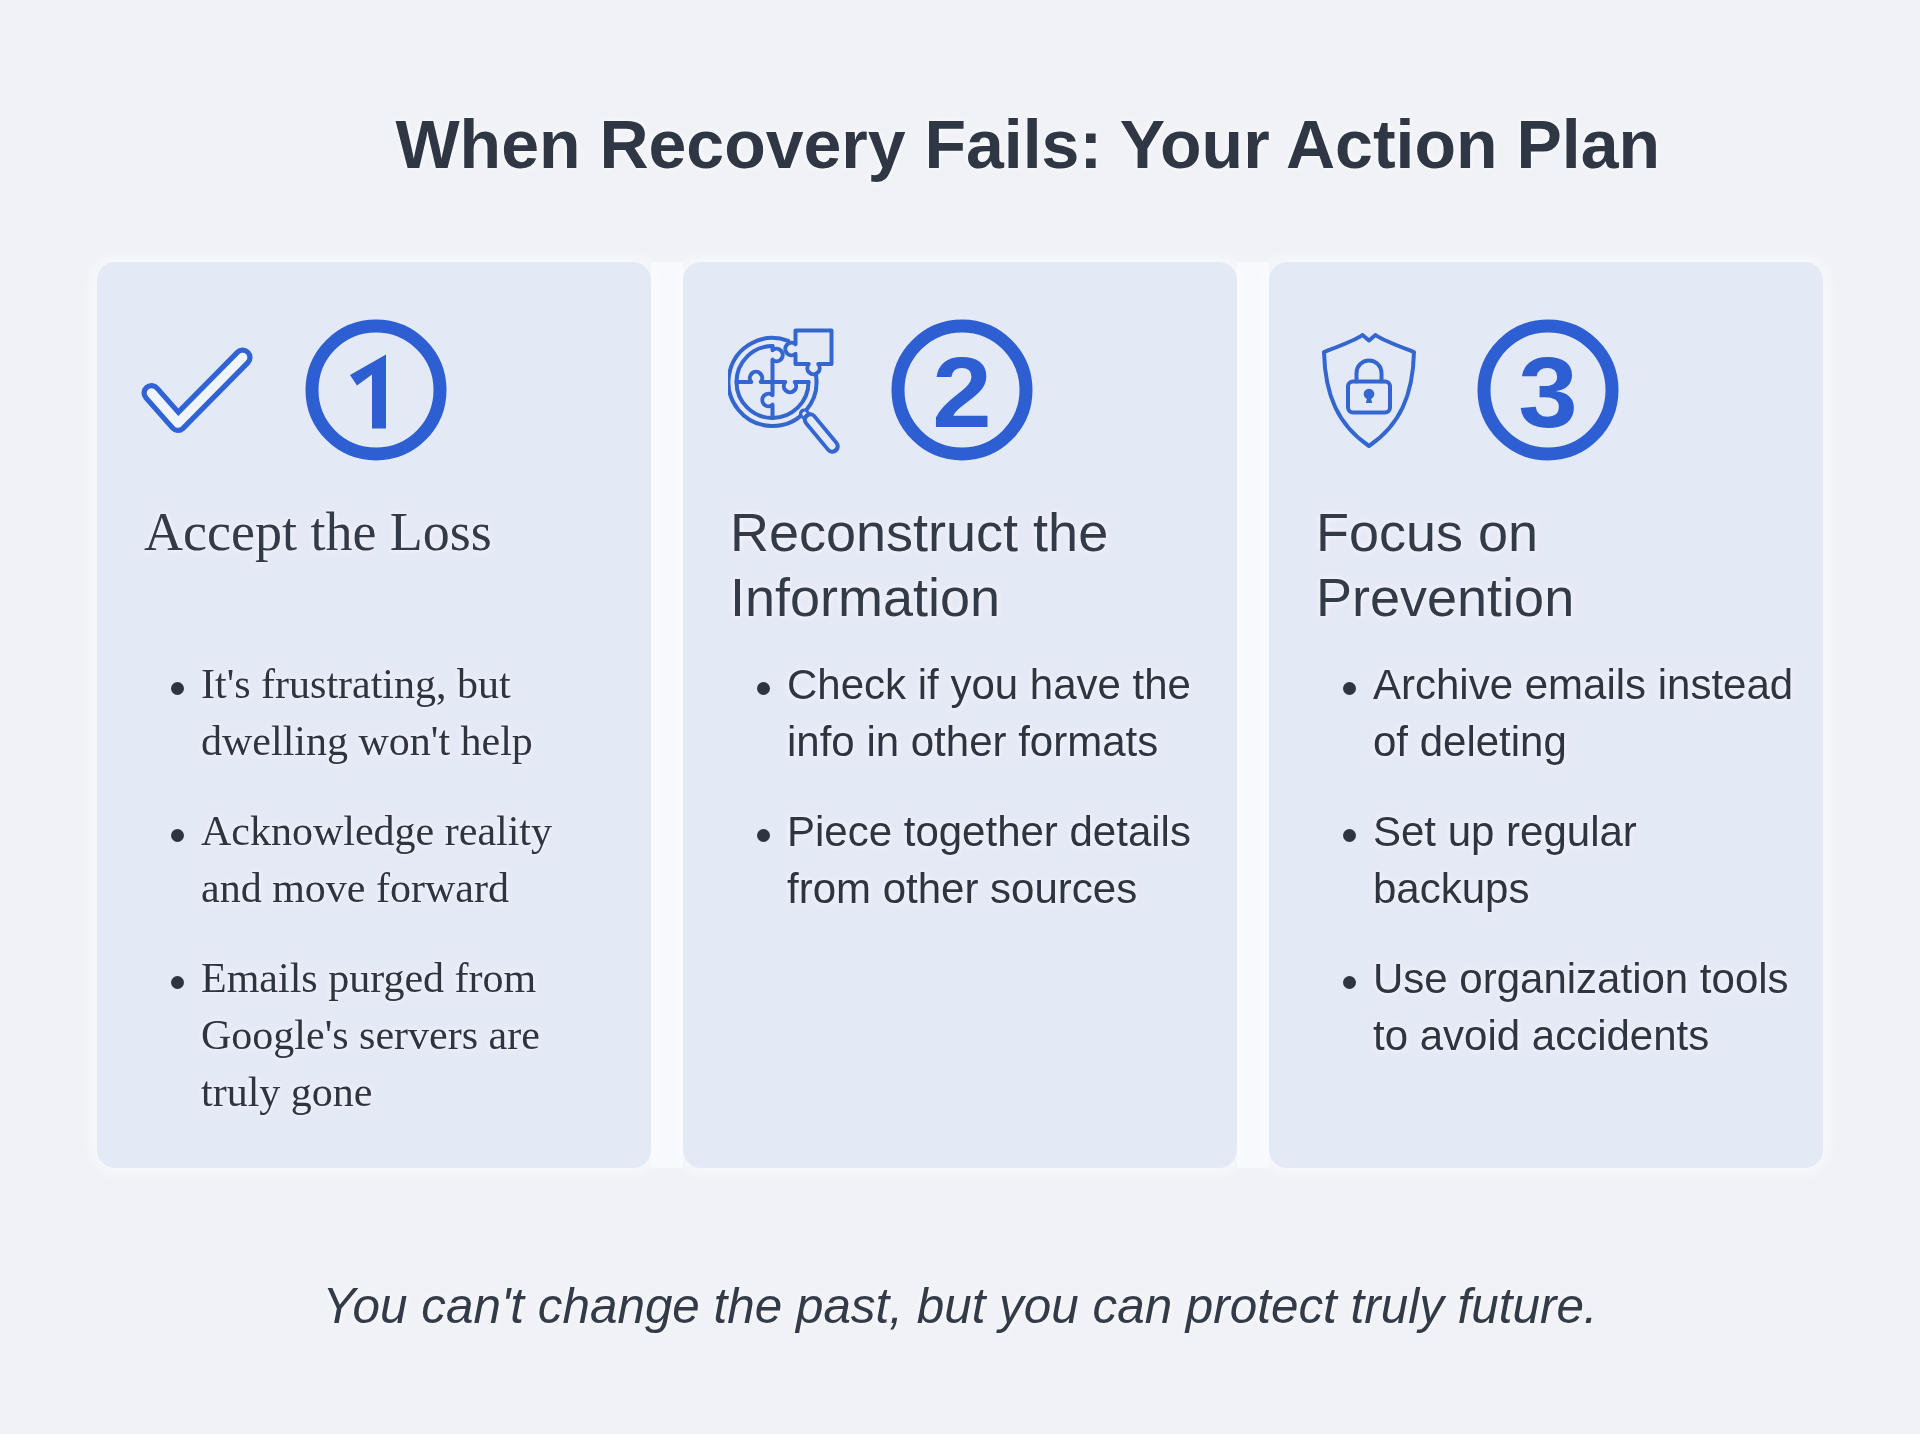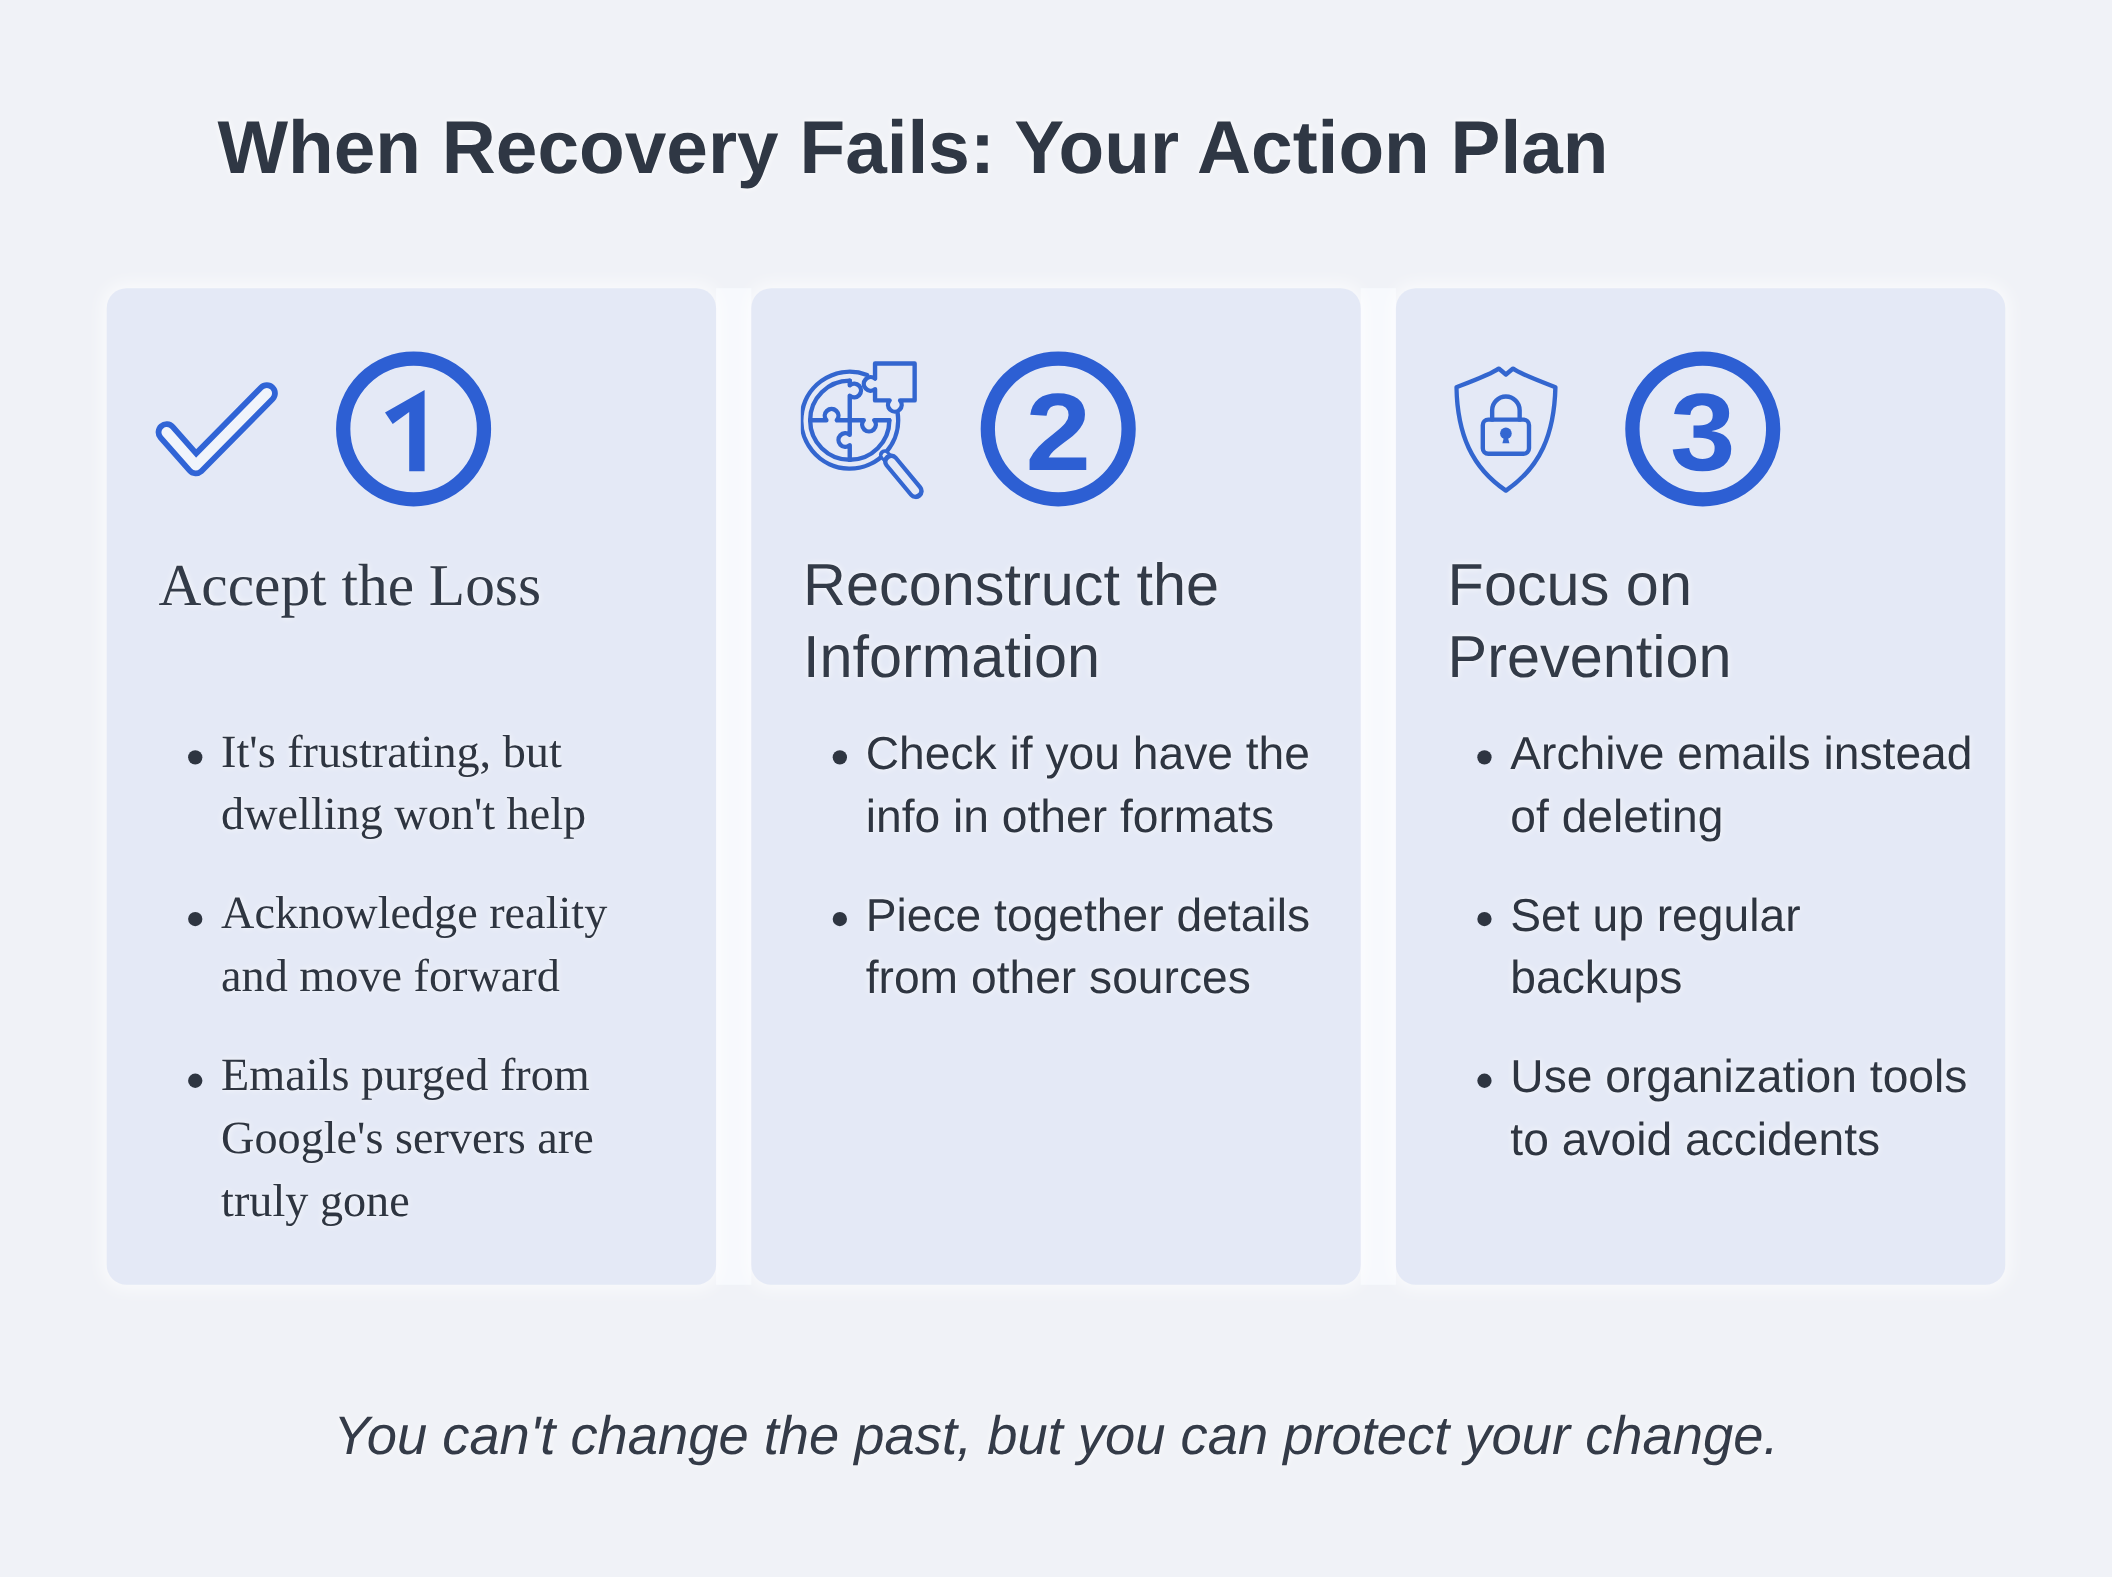--- a/index.html
+++ b/index.html
@@ -3,21 +3,21 @@
 <meta charset="utf-8">
 <style>
   html,body{margin:0;padding:0;}
   body{
     width:1920px;height:1434px;position:relative;overflow:hidden;
     background:#f0f2f7;
     font-family:"Liberation Sans", sans-serif;
   }
   .halo{text-shadow:0 0 7px rgba(255,255,255,0.85),0 0 2px rgba(255,255,255,0.4);}
   .title{
-    position:absolute;left:0;top:94px;width:1660px;text-align:center;
+    position:absolute;left:0;top:104px;width:1660px;text-align:right;
     font-size:68px;line-height:80px;font-weight:bold;color:#2f3744;
   }
   .gapstrip{position:absolute;top:262px;width:32px;height:906px;background:#f7f9fd;}
   .card{
     position:absolute;top:262px;width:554px;height:906px;
     background:#e4e9f6;border-radius:18px;box-shadow:0 0 16px 3px rgba(255,255,255,0.7);
   }
   #card1{left:97px;font-family:Liberation Serif, serif;}
   #card2{left:683px;}
   #card3{left:1269px;}
@@ -118,13 +118,13 @@
       </svg>
     </div>
     <div class="head halo">Focus on<br>Prevention</div>
     <ul class="blist halo">
       <li>Archive emails instead<br>of deleting</li>
       <li>Set up regular<br>backups</li>
       <li>Use organization tools<br>to avoid accidents</li>
     </ul>
   </div>
 
-  <div class="footer halo">You can't change the past, but you can protect your change.</div>
+  <div class="footer halo">You can't change the past, but you can protect truly future.</div>
 
 </body></html>

